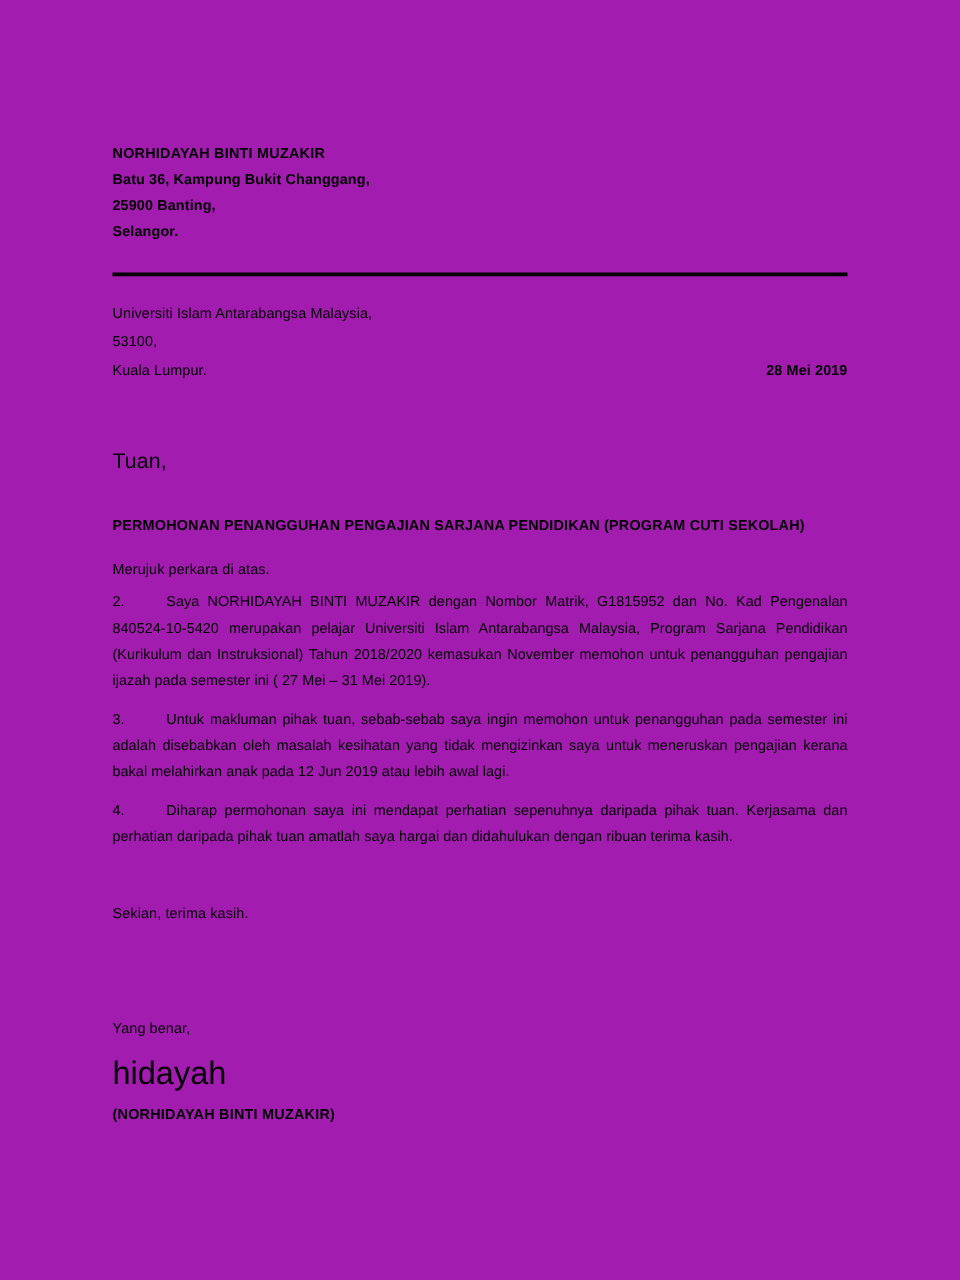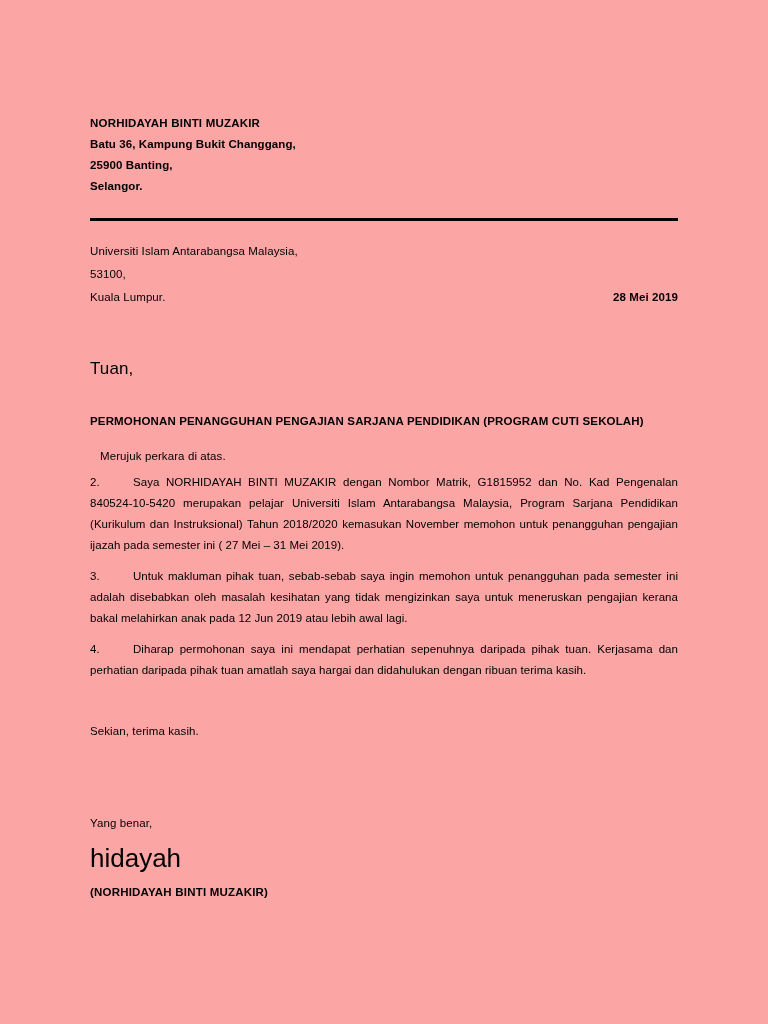--- a/index.html
+++ b/index.html
@@ -13,21 +13,21 @@
     height: 1024px;
     font-family: "Liberation Sans", sans-serif;
     color: #000000;
     -webkit-font-smoothing: antialiased;
   }
 
   .page {
     position: relative;
     width: 768px;
     height: 1024px;
-    background: #fca5a5;
+    background: #a21caf;
     box-sizing: border-box;
   }
 
   
   .content {
     position: absolute;
     left: 90px;
     top: 0;
     width: 588px;
   }
@@ -80,21 +80,20 @@
     margin-top: 36px;
     font-size: 11.5px;
     font-weight: bold;
     letter-spacing: 0.15px;
   }
 
   .intro {
     margin-top: 23px;
     font-size: 11.5px;
     letter-spacing: 0.1px;
-    margin-left: 10px;
   }
 
   .para {
     margin-top: 10px;
     font-size: 11.5px;
     line-height: 21px;
     text-align: justify;
     text-justify: inter-word;
     letter-spacing: 0.05px;
   }

